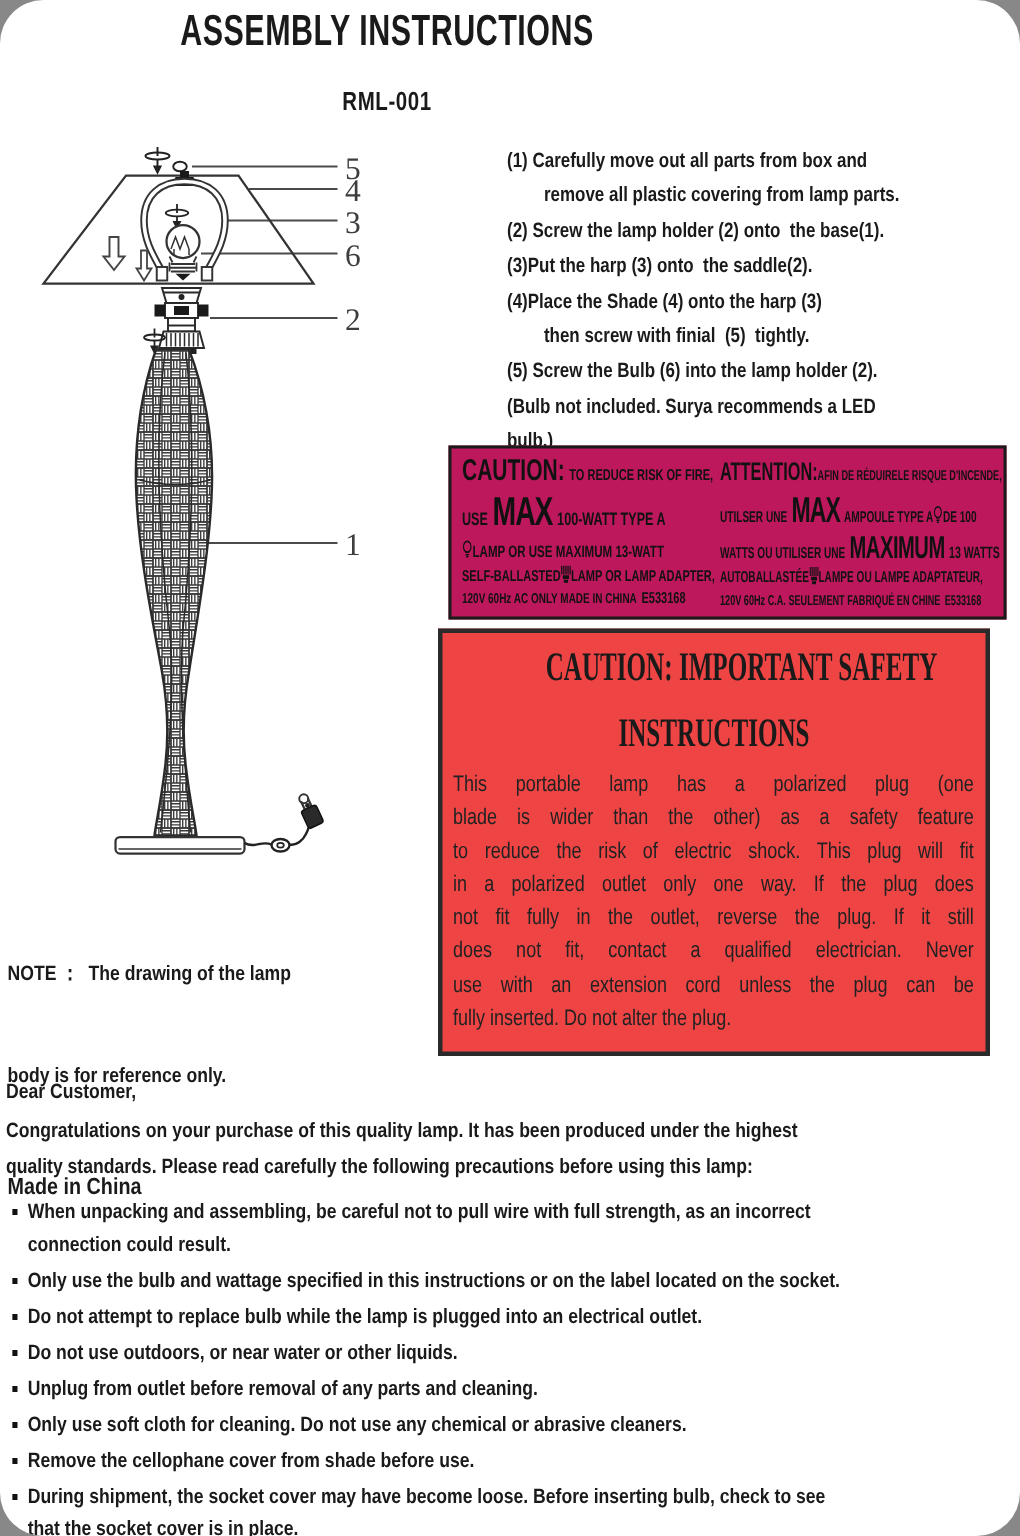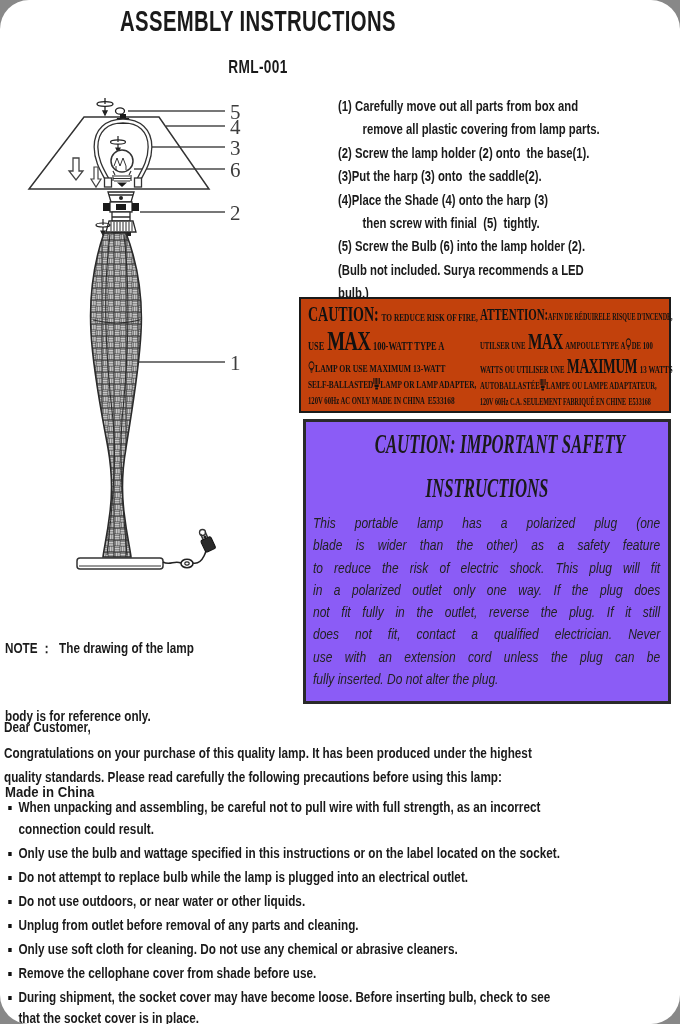--- a/index.html
+++ b/index.html
@@ -9,33 +9,33 @@
   .title{position:absolute;left:58px;top:5px;width:400px;text-align:center;font-weight:bold;
          font-size:29px;white-space:nowrap;transform:scaleX(.70);transform-origin:50% 0;letter-spacing:.5px;}
   .model{position:absolute;left:58px;top:57px;width:400px;text-align:center;font-weight:bold;
          font-size:17.5px;white-space:nowrap;transform:scaleX(.78);transform-origin:50% 0;letter-spacing:.5px;}
   
   .steps{position:absolute;left:338px;top:95px;width:420px;font-weight:bold;font-size:13.8px;
          line-height:23.4px;transform:scaleX(.82);transform-origin:0 0;}
   .step{white-space:pre;}
   .step.ind{padding-left:30px;}
   
-  .lbl{position:absolute;left:299px;top:297px;width:368px;height:112px;border:2px solid #1a1a1a;background:#c2410c;font-family:Liberation Serif, serif;}
+  .lbl{position:absolute;left:299px;top:297px;width:368px;height:112px;border:2px solid #1a1a1a;background:#be185d;}
   .lbl-col{position:absolute;top:5px;font-weight:bold;white-space:nowrap;color:#111;}
   .lbl-left{left:7px;transform:scaleX(.70);transform-origin:0 0;}
   .lbl-right{left:179px;transform:scaleX(.64);transform-origin:0 0;}
   .ln1{line-height:21px;} .ln2{line-height:26px;} .ln3{line-height:15px;}
   .ln4{line-height:14px;} .ln5{line-height:14px;}
   .bg20{font-size:20px;} .bg17{font-size:17px;}
   .bg27{font-size:27px;letter-spacing:-1px;} .bg24{font-size:24px;letter-spacing:-1px;}
   .bg21{font-size:21px;letter-spacing:-.5px;}
   .sm12{font-size:12px;} .sm11{font-size:11px;} .sm10{font-size:10.5px;} .sm9{font-size:9.5px;}
   .icn{display:inline-block;vertical-align:-2px;}
   
-  .safe{position:absolute;left:303px;top:419px;width:362px;height:279px;border:3px solid #2a2a2a;background:#8b5cf6;font-style:italic;}
+  .safe{position:absolute;left:292px;top:419px;width:362px;height:279px;border:3px solid #2a2a2a;background:#ef4444;}
   .safe-t{margin-top:7px;text-align:center;font-family:"Liberation Serif",serif;font-weight:bold;
           font-size:27px;white-space:nowrap;transform:scaleX(.62);transform-origin:50% 0;}
   .safe-t2{margin-top:13px;}
   .safe-body{position:absolute;left:7px;top:90px;width:434px;transform:scaleX(.80);transform-origin:0 0;
              font-size:15px;line-height:22.3px;color:#222;}
   .jl{text-align:justify;text-align-last:justify;white-space:normal;}
   .jl-last{text-align:left;text-align-last:left;}
   
   .note{position:absolute;left:5px;top:593px;width:300px;font-weight:bold;font-size:13.8px;
         line-height:22.5px;transform:scaleX(.85);transform-origin:0 0;white-space:pre;}

